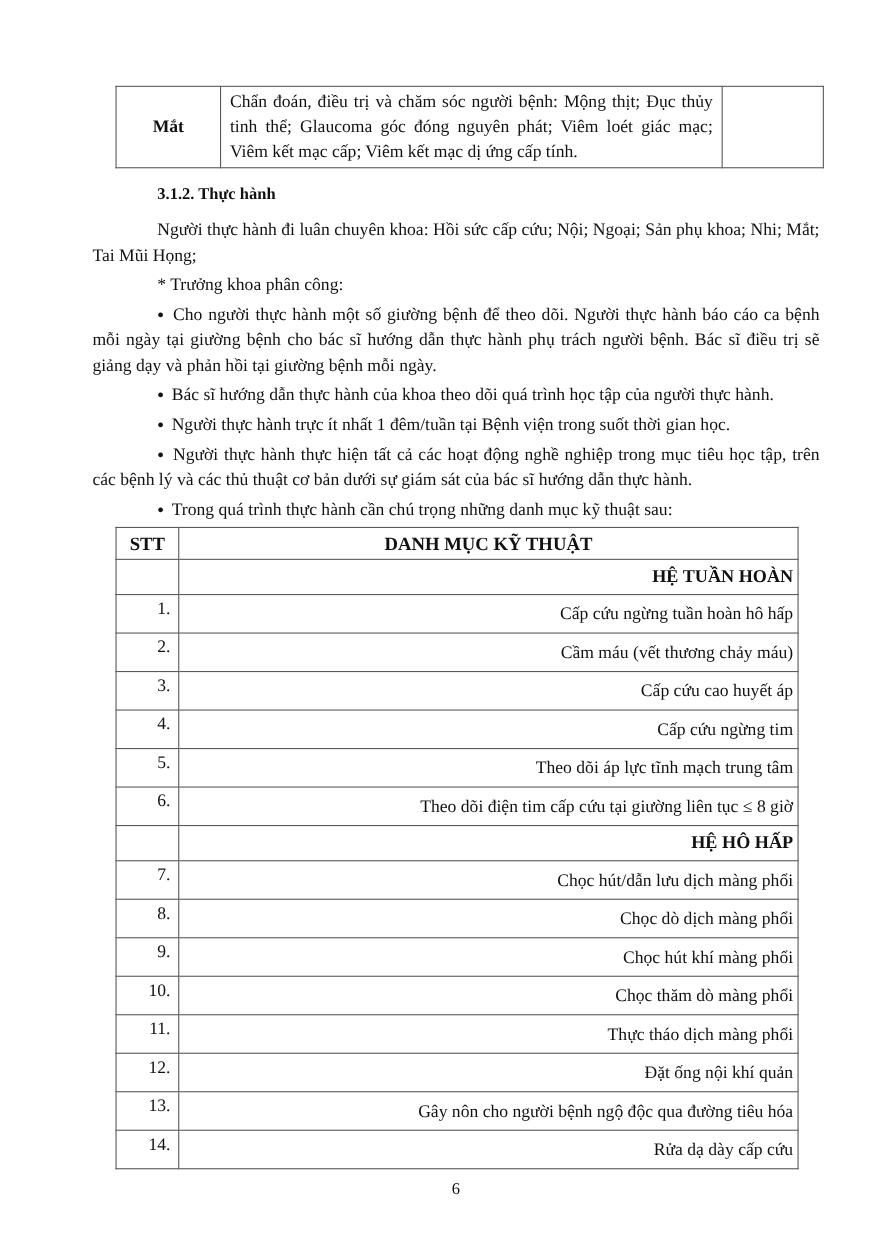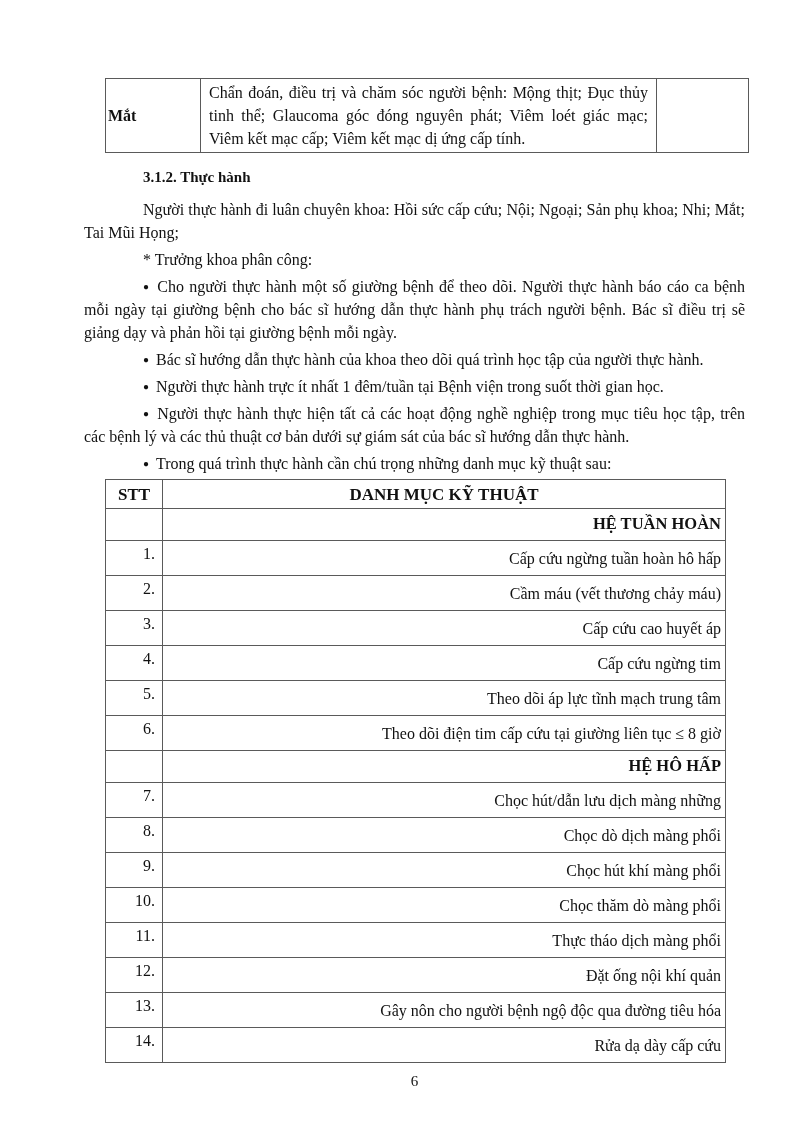--- a/index.html
+++ b/index.html
@@ -16,21 +16,21 @@
     line-height: 23px;
     overflow: hidden;
   }
   table { border-collapse: collapse; table-layout: fixed; }
   td, th { border: 1px solid #5a5a5a; }
 
   
   .top-table { width: 643px; margin-left: 21px; }
   .top-table td { padding: 2px 8px; }
   .top-table .organ-cell {
-    font-weight: bold; text-align: left; vertical-align: middle;
+    font-weight: bold; text-align: center; vertical-align: middle;
     padding: 2px 2px;
   }
   .top-table .desc-cell { text-align: justify; vertical-align: middle; }
   .top-table .note-cell { padding: 0; }
 
   
   .section-heading {
     font-weight: bold; font-size: 15px;
     margin: 13px 0 9px 0; text-indent: 59px;
   }
@@ -133,21 +133,21 @@
         <tr class="row-item">
           <td class="stt">6.</td>
           <td class="label">Theo dõi điện tim cấp cứu tại giường liên tục ≤ 8 giờ</td>
         </tr>
         <tr class="row-section">
           <td class="stt"></td>
           <td class="label">HỆ HÔ HẤP</td>
         </tr>
         <tr class="row-item">
           <td class="stt">7.</td>
-          <td class="label">Chọc hút/dẫn lưu dịch màng những</td>
+          <td class="label">Chọc hút/dẫn lưu dịch màng phổi</td>
         </tr>
         <tr class="row-item">
           <td class="stt">8.</td>
           <td class="label">Chọc dò dịch màng phổi</td>
         </tr>
         <tr class="row-item">
           <td class="stt">9.</td>
           <td class="label">Chọc hút khí màng phổi</td>
         </tr>
         <tr class="row-item">

